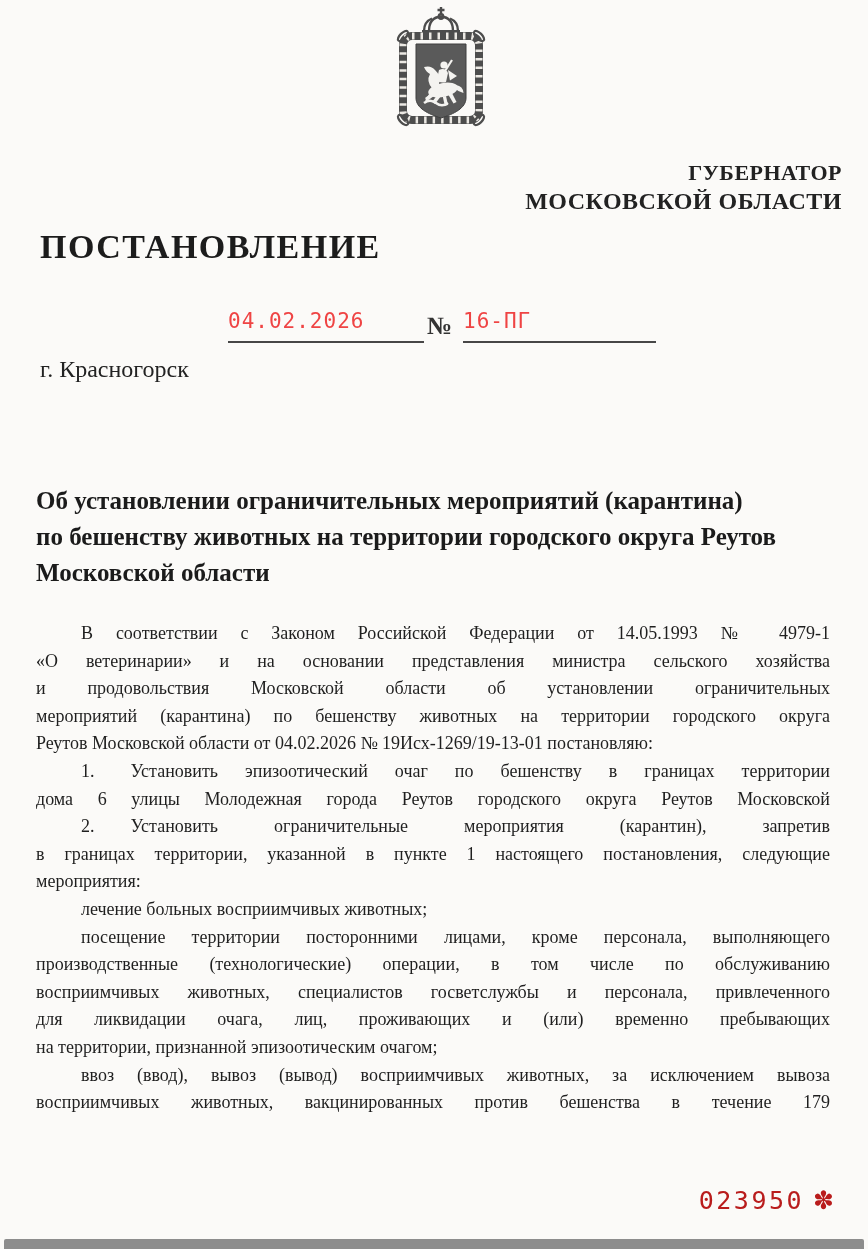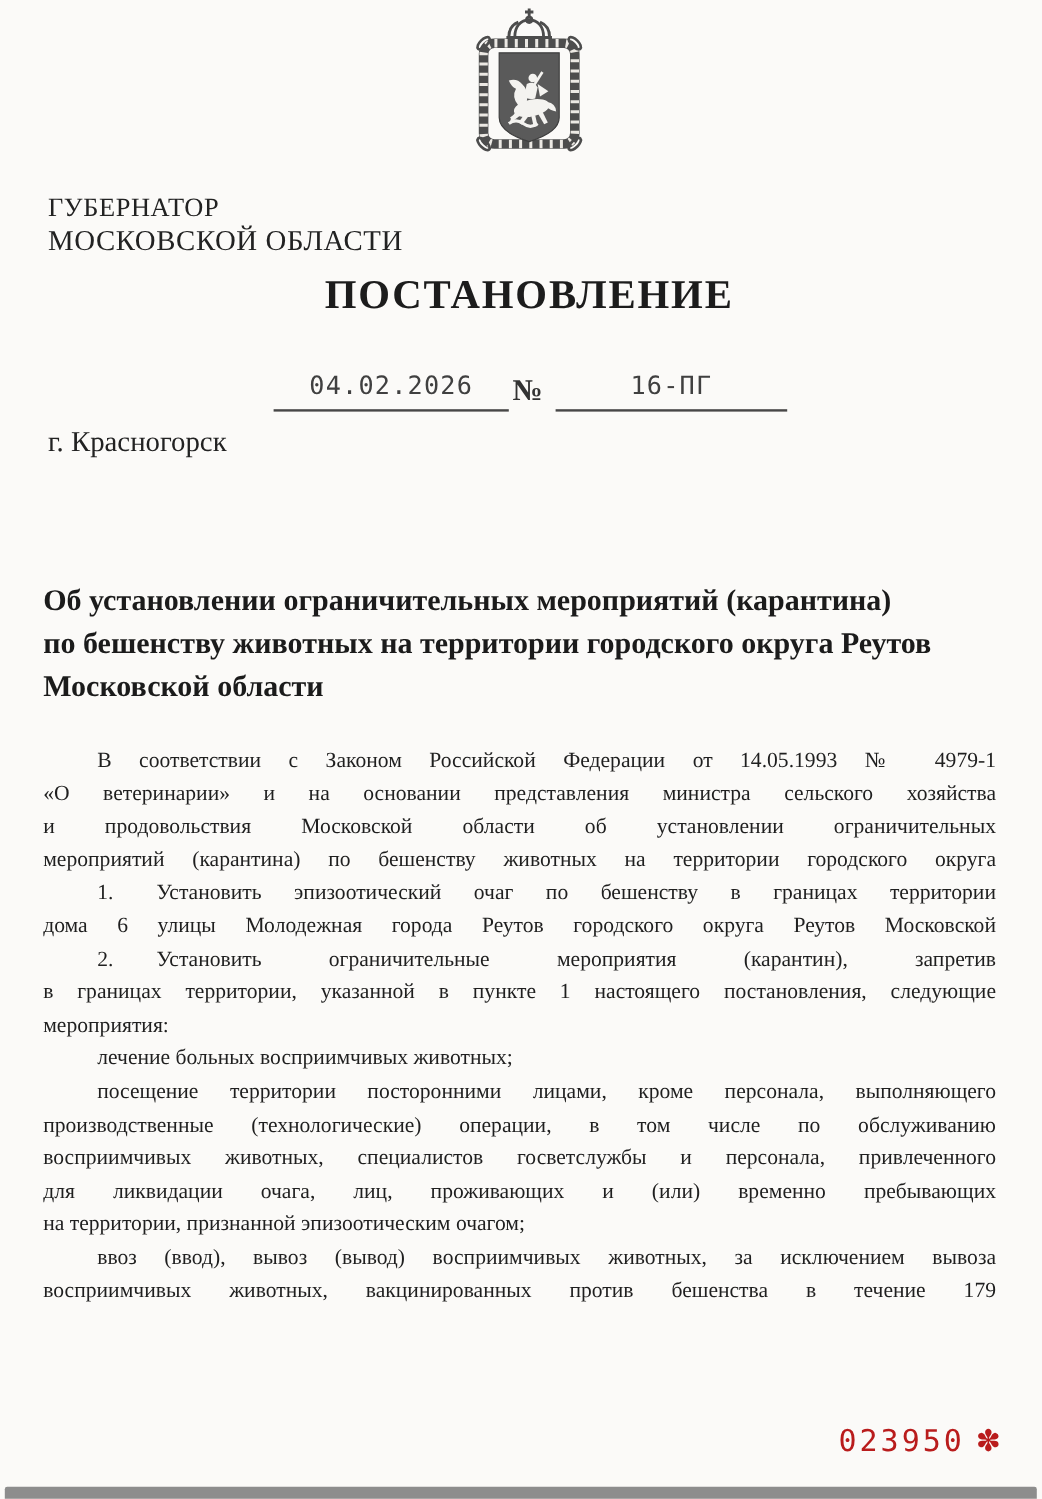--- a/index.html
+++ b/index.html
@@ -8,32 +8,32 @@
     background:#fbfaf8;
     color:#1e1e1e;
     font-family:"Liberation Serif",serif;
   }
   .abs{position:absolute}
 
   
   #emblem{left:391px;top:4px;width:100px;height:126px}
 
   
-  .org-line{left:40px;width:802px;text-align:left;font-weight:normal;color:#222}
+  .org-line{left:40px;width:802px;text-align:right;font-weight:bold;color:#222}
   #org1{top:160px;font-size:22px;letter-spacing:.5px}
   #org2{top:188px;font-size:24px;letter-spacing:.5px}
-  #doctype{top:228px;left:40px;width:802px;text-align:center;font-weight:bold;
+  #doctype{top:228px;left:40px;width:802px;font-weight:bold;
            font-size:34px;letter-spacing:1.5px;color:#1c1c1c}
 
   
   .uline{top:341px;height:0;border-top:2px solid #474747}
   #uline-date{left:228px;width:196px}
   #uline-num{left:463px;width:193px}
-  .fillin{top:309px;text-align:center;font-family:"DejaVu Sans Mono",monospace;
-          font-size:21px;letter-spacing:1px;color:#404040}
+  .fillin{top:309px;font-family:"DejaVu Sans Mono",monospace;
+          font-size:21px;letter-spacing:1px;color:#ef4444}
   #date-value{left:228px;width:196px}
   #num-value{left:463px;width:193px}
   #num-sign{left:427px;top:312px;font-size:25px;font-weight:bold;color:#333;
             font-family:"Liberation Serif",serif}
   #place{top:356px;left:40px;width:802px;text-align:left;font-size:24px;color:#222}
 
   
   #title{top:483px;left:36px;width:794px;text-align:left;font-weight:bold;
          font-size:25px;line-height:36px;color:#1b1b1b}
 
@@ -109,20 +109,21 @@
   <div>Об установлении ограничительных мероприятий (карантина)</div>
   <div>по бешенству животных на территории городского округа Реутов</div>
   <div>Московской области</div>
 </div>
 
 <div class="abs" id="body">
     <div class="bline j ind">В соответствии с Законом Российской Федерации от 14.05.1993 №&nbsp;4979-1</div>
     <div class="bline j">«О ветеринарии» и на основании представления министра сельского хозяйства</div>
     <div class="bline j">и продовольствия Московской области об установлении ограничительных</div>
     <div class="bline j">мероприятий (карантина) по бешенству животных на территории городского округа</div>
+    <div class="bline">Реутов Московской области от 04.02.2026 № 19Исх-1269/19-13-01 постановляю:</div>
     <div class="bline j ind">1.  Установить эпизоотический очаг по бешенству в границах территории</div>
     <div class="bline j">дома 6 улицы Молодежная города Реутов городского округа Реутов Московской</div>
     <div class="bline j ind">2.  Установить ограничительные мероприятия (карантин), запретив</div>
     <div class="bline j">в границах территории, указанной в пункте 1 настоящего постановления, следующие</div>
     <div class="bline">мероприятия:</div>
     <div class="bline ind">лечение больных восприимчивых животных;</div>
     <div class="bline j ind">посещение территории посторонними лицами, кроме персонала, выполняющего</div>
     <div class="bline j">производственные (технологические) операции, в том числе по обслуживанию</div>
     <div class="bline j">восприимчивых животных, специалистов госветслужбы и персонала, привлеченного</div>
     <div class="bline j">для ликвидации очага, лиц, проживающих и (или) временно пребывающих</div>

